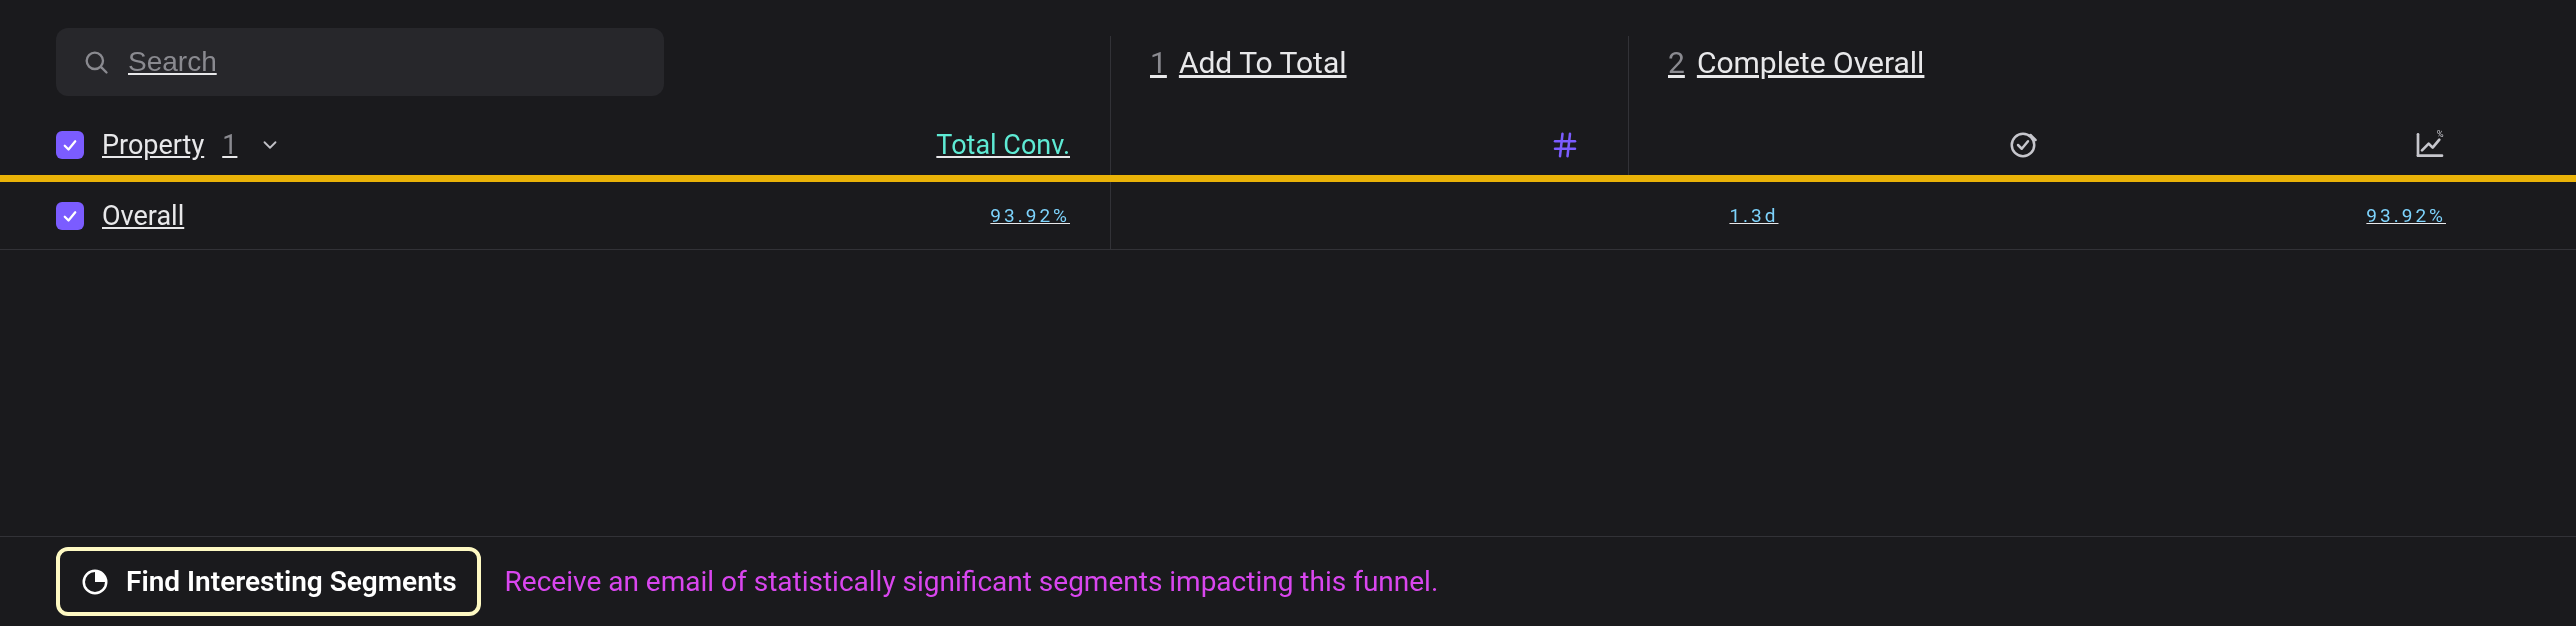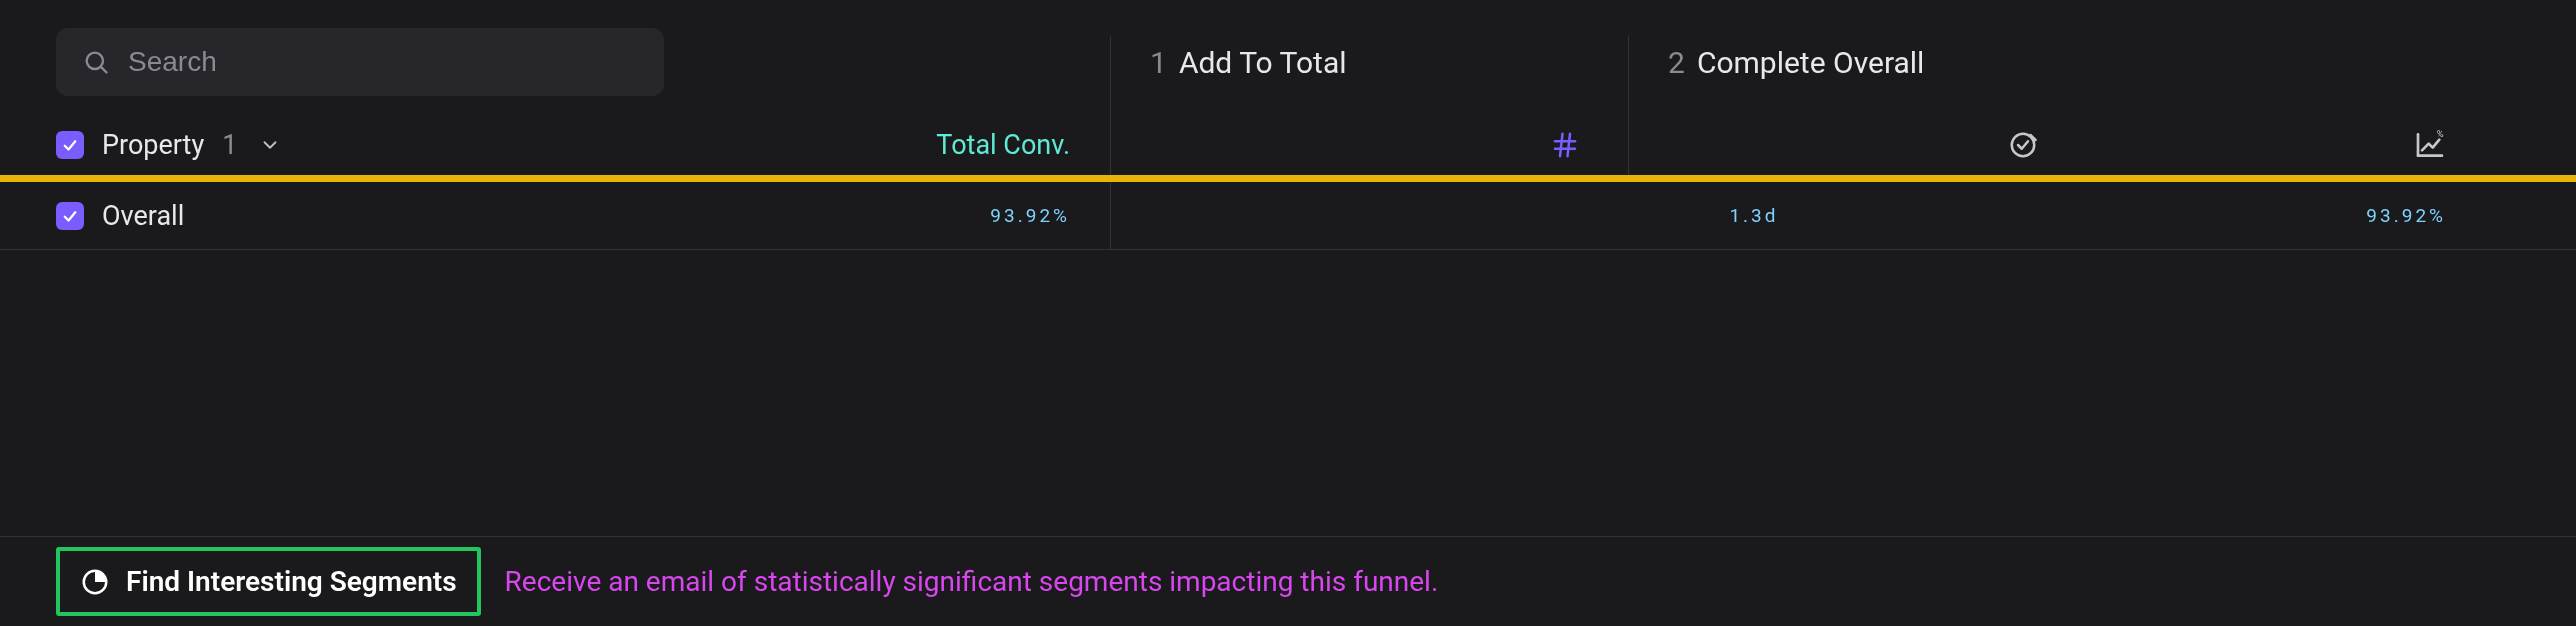--- a/index.html
+++ b/index.html
@@ -20,20 +20,21 @@
   .table-area {
     flex: 1;
     padding-top: 28px;
     min-height: 0;
   }
   .row {
     display: flex;
     align-items: flex-end;
     height: 68px;
     border-bottom: 1px solid #323237;
+    text-decoration: underline;
   }
   .row.header-row {
     height: 68px;
   }
   .row.subheader-row {
     border-bottom: 7px solid #eab308;
   }
   .row.data-row {
     border-bottom: 1px solid #323237;
   }
@@ -150,22 +151,22 @@
     padding: 0 56px;
     height: 90px;
   }
   .find-btn {
     display: inline-flex;
     align-items: center;
     gap: 16px;
     font-size: 28px;
     font-weight: 600;
     color: #ffffff;
-    border: 4px solid #22c55e;
-    border-radius: 3px;
+    border: 4px solid #fef9c3;
+    border-radius: 12px;
     padding: 14px 20px;
     background: transparent;
   }
   .footer-desc {
     margin-left: 24px;
     font-size: 28px;
     color: #d946ef;
   }
 
   

